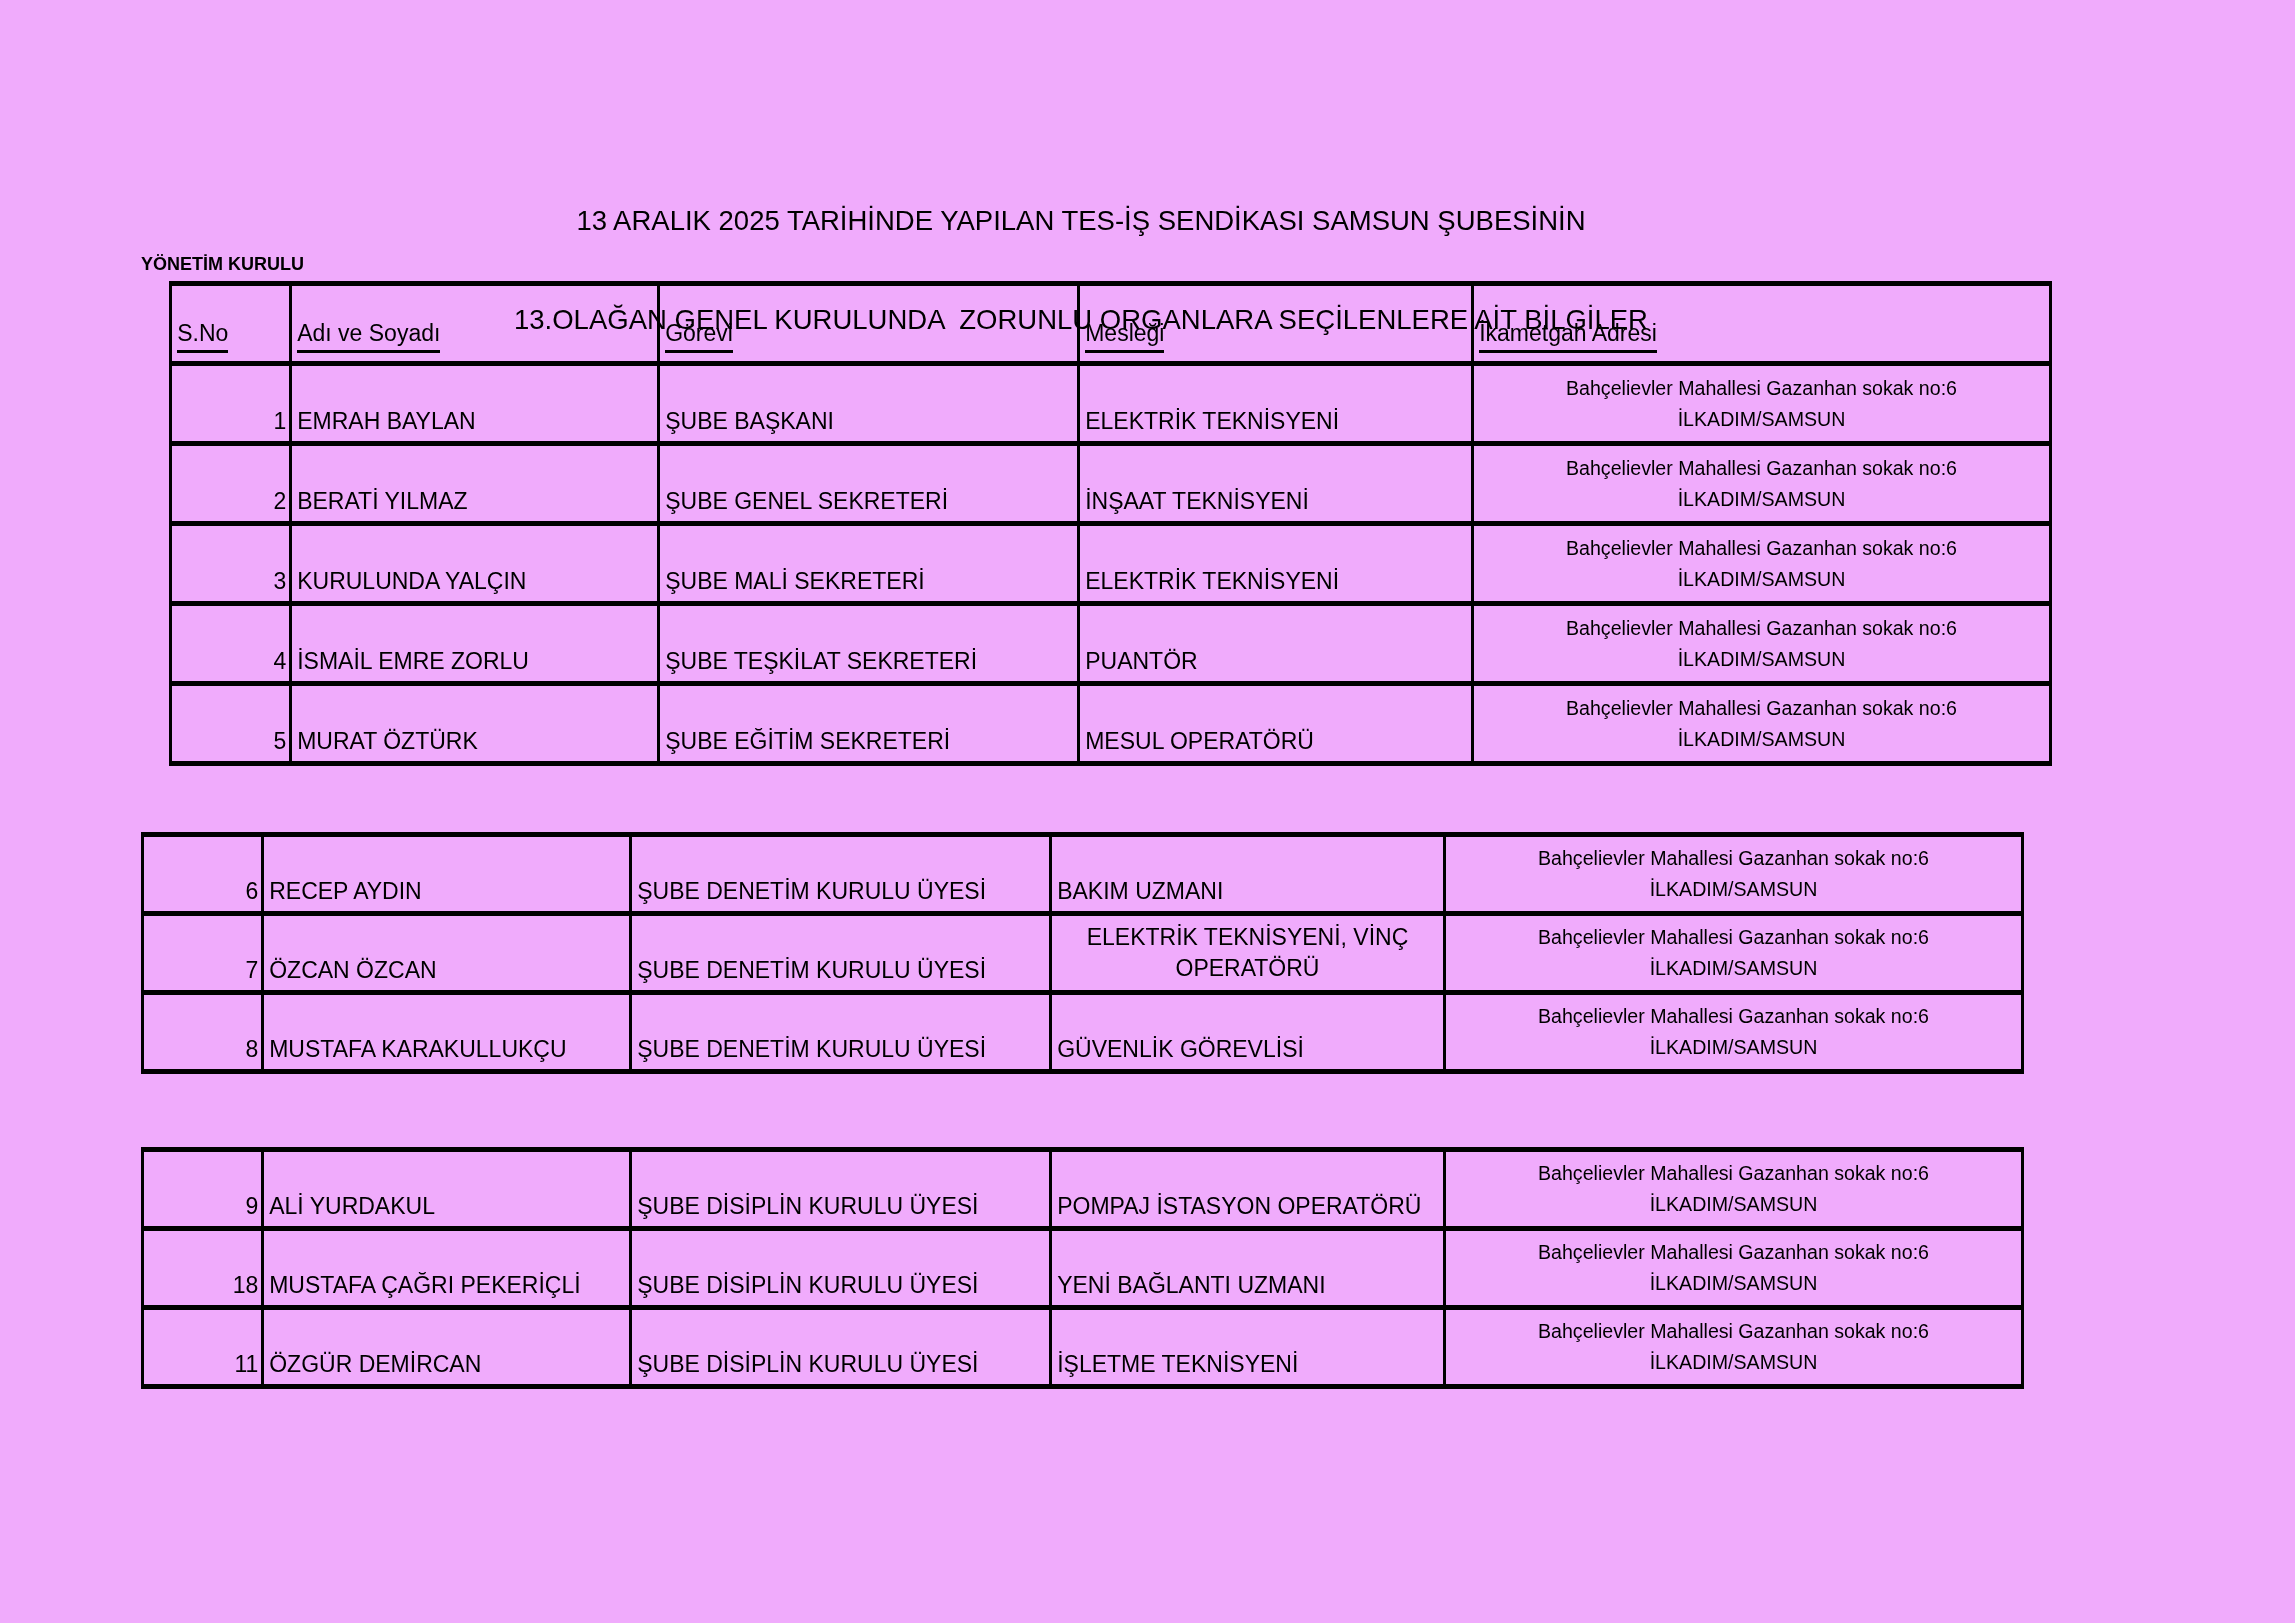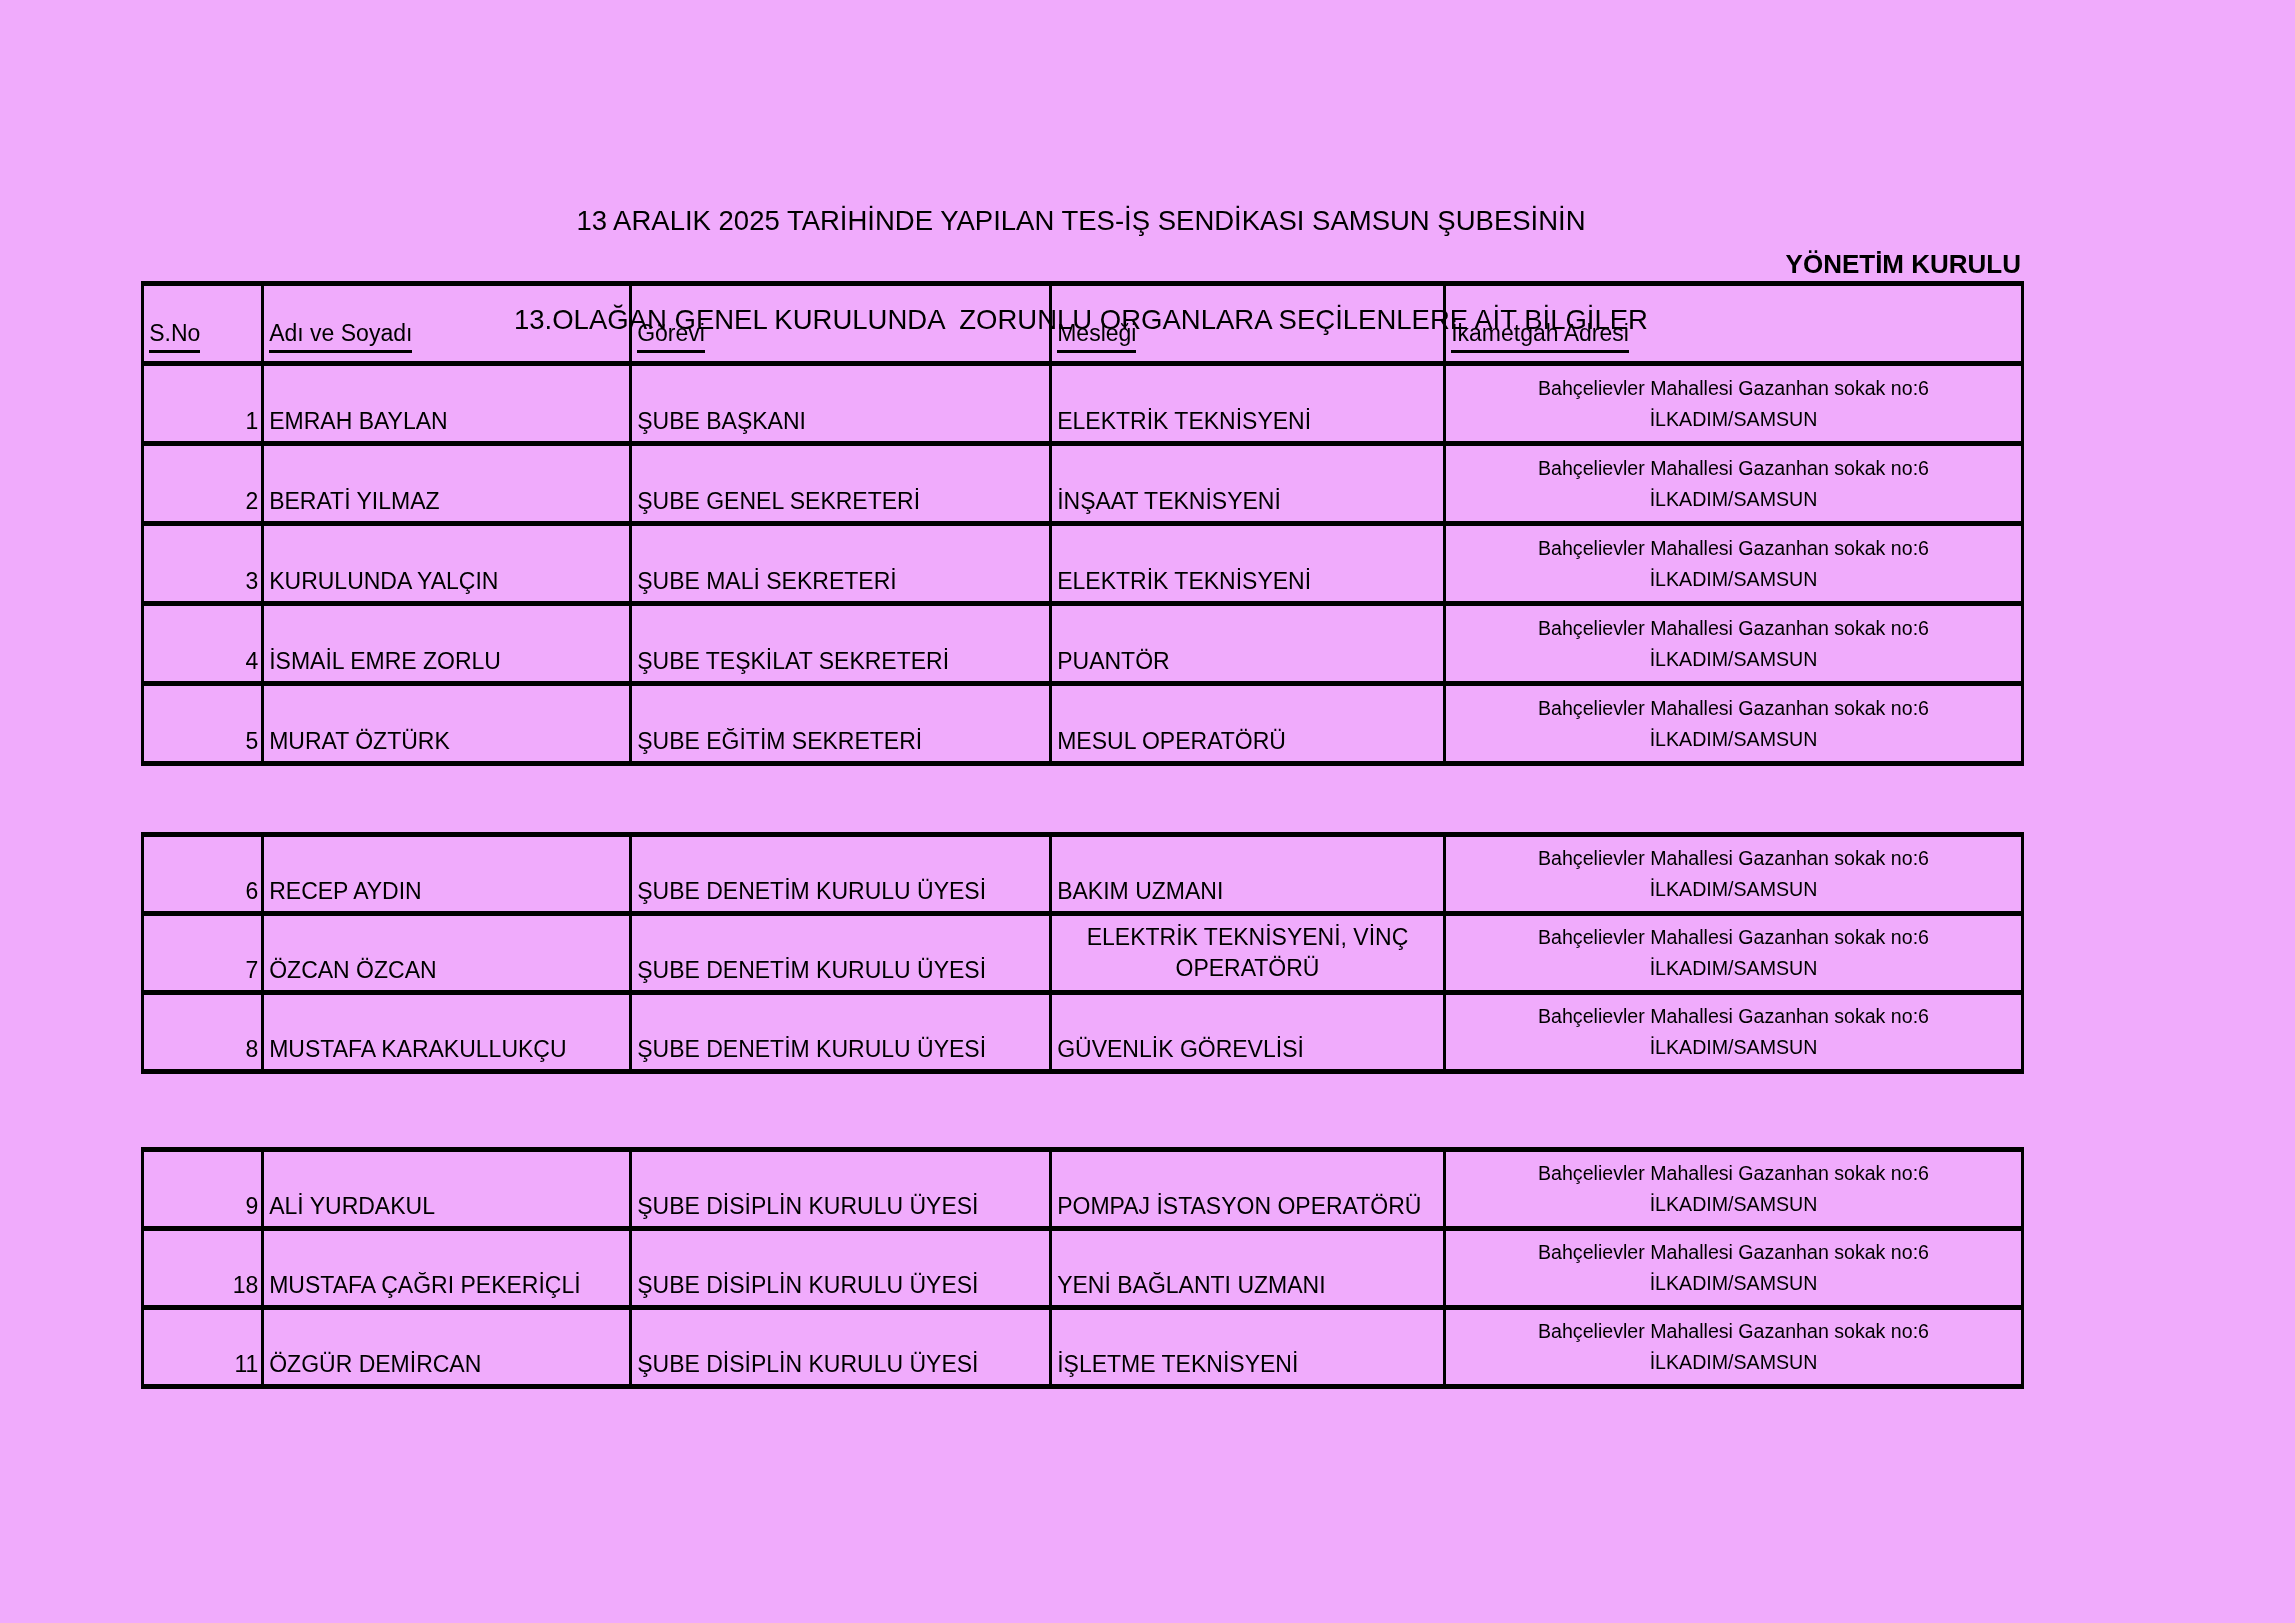--- a/index.html
+++ b/index.html
@@ -19,36 +19,36 @@
     width: 1880px;
     text-align: center;
     font-size: 27.5px;
     line-height: 33px;
     white-space: pre-wrap;
   }
   .section-heading {
     position: absolute;
     left: 141px;
     width: 1880px;
-    text-align: right;
-    font-size: 26px;
+    text-align: left;
+    font-size: 18px;
     font-weight: bold;
     line-height: 29px;
   }
   #heading-yonetim { top: 250px; }
   #heading-denetim { top: 801px; }
 
   table.board {
     position: absolute;
     left: 141px;
     width: 1880px;
     border-collapse: collapse;
     table-layout: fixed;
   }
-  #table-yonetim  { top: 281px; }
+  #table-yonetim  { top: 281px; margin-left: 28px; }
   #table-denetim  { top: 832px; }
   #table-disiplin { top: 1147px; }
 
   table.board td, table.board th {
     border-left: 3.3px solid #000000;
     border-right: 3.3px solid #000000;
     border-top: 5.9px solid #000000;
     border-bottom: 5.9px solid #000000;
     overflow: hidden;
   }

